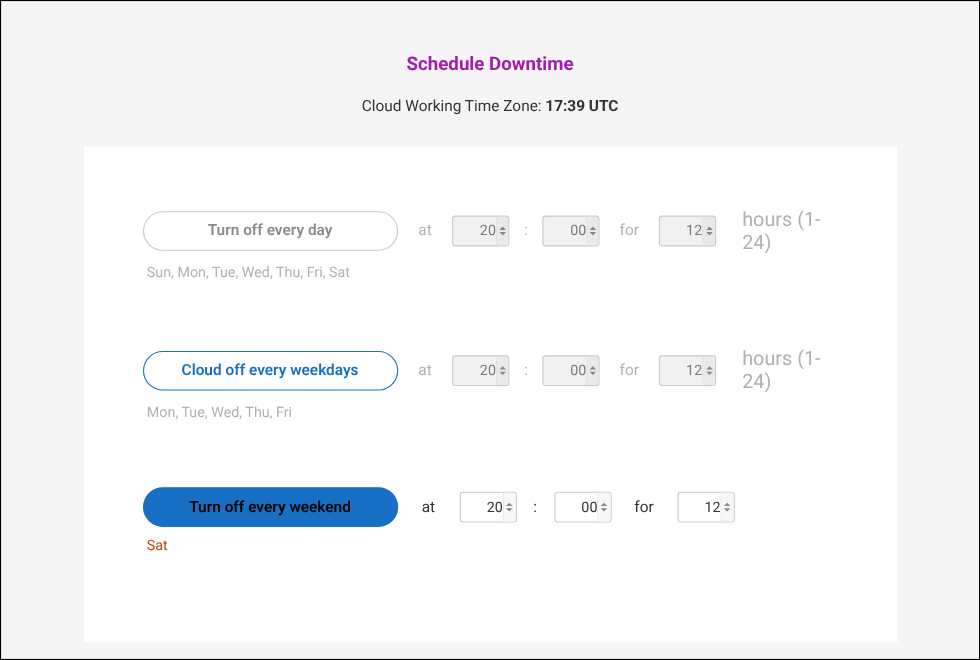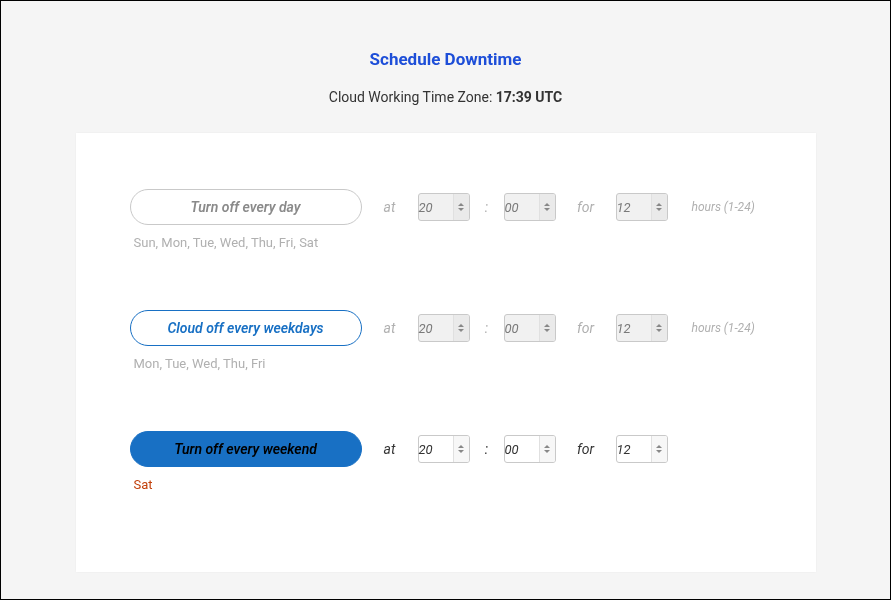--- a/index.html
+++ b/index.html
@@ -16,21 +16,21 @@
       position: relative;
       overflow: hidden;
     }
     .content-wrapper {
       padding: 48px 0 0 0;
     }
     .page-title {
       text-align: center;
       font-size: 17px;
       font-weight: 700;
-      color: #1d4ed8;
+      color: #a21caf;
       margin-bottom: 20px;
     }
     .timezone-line {
       text-align: center;
       font-size: 14px;
       color: #333;
       margin-bottom: 28px;
     }
     .timezone-value {
       font-weight: 700;
@@ -45,21 +45,20 @@
     .card-instruction {
       text-align: center;
       font-size: 14px;
       color: #333;
       margin-bottom: 44px;
     }
     .row {
       display: flex;
       align-items: center;
       gap: 0;
-      font-style: italic;
     }
     .row + .days-line {
       margin-top: 10px;
     }
     .row-block {
       margin-bottom: 60px;
     }
     .row-block:last-child {
       margin-bottom: 0;
     }
@@ -102,21 +101,21 @@
     .at-label {
       width: 56px;
     }
     .colon-label {
       width: 34px;
     }
     .for-label {
       width: 60px;
     }
     .range-label {
-      font-size: 12px;
+      font-size: 18px;
       color: #b0b0b0;
       margin-left: 24px;
     }
     .range-label.active {
       color: #555;
     }
     .spinner {
       position: relative;
       width: 52px;
       height: 28px;
@@ -128,21 +127,21 @@
     }
     .spinner.disabled {
       background: #f1f1f1;
     }
     .spinner.enabled {
       background: #fff;
     }
     .spinner-value {
       font-size: 13px;
       color: #333;
-      padding-left: 0;
+      padding-left: 24px;
       flex: 1;
     }
     .spinner.disabled .spinner-value {
       color: #7a7a7a;
     }
     .spinner-arrows {
       width: 16px;
       height: 100%;
       border-left: 1px solid #e0e0e0;
       display: flex;

